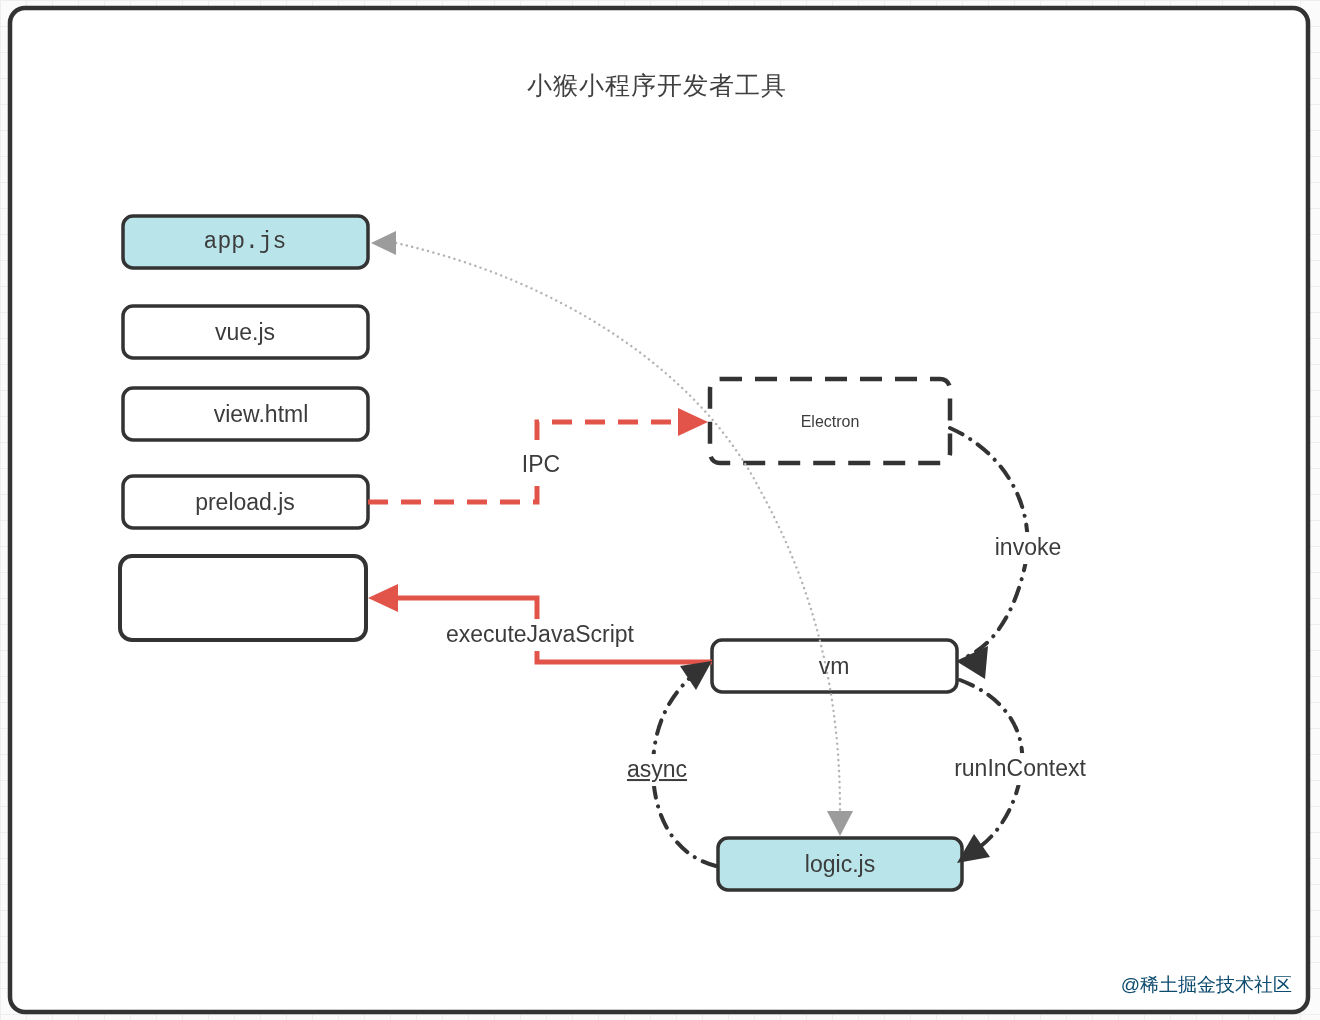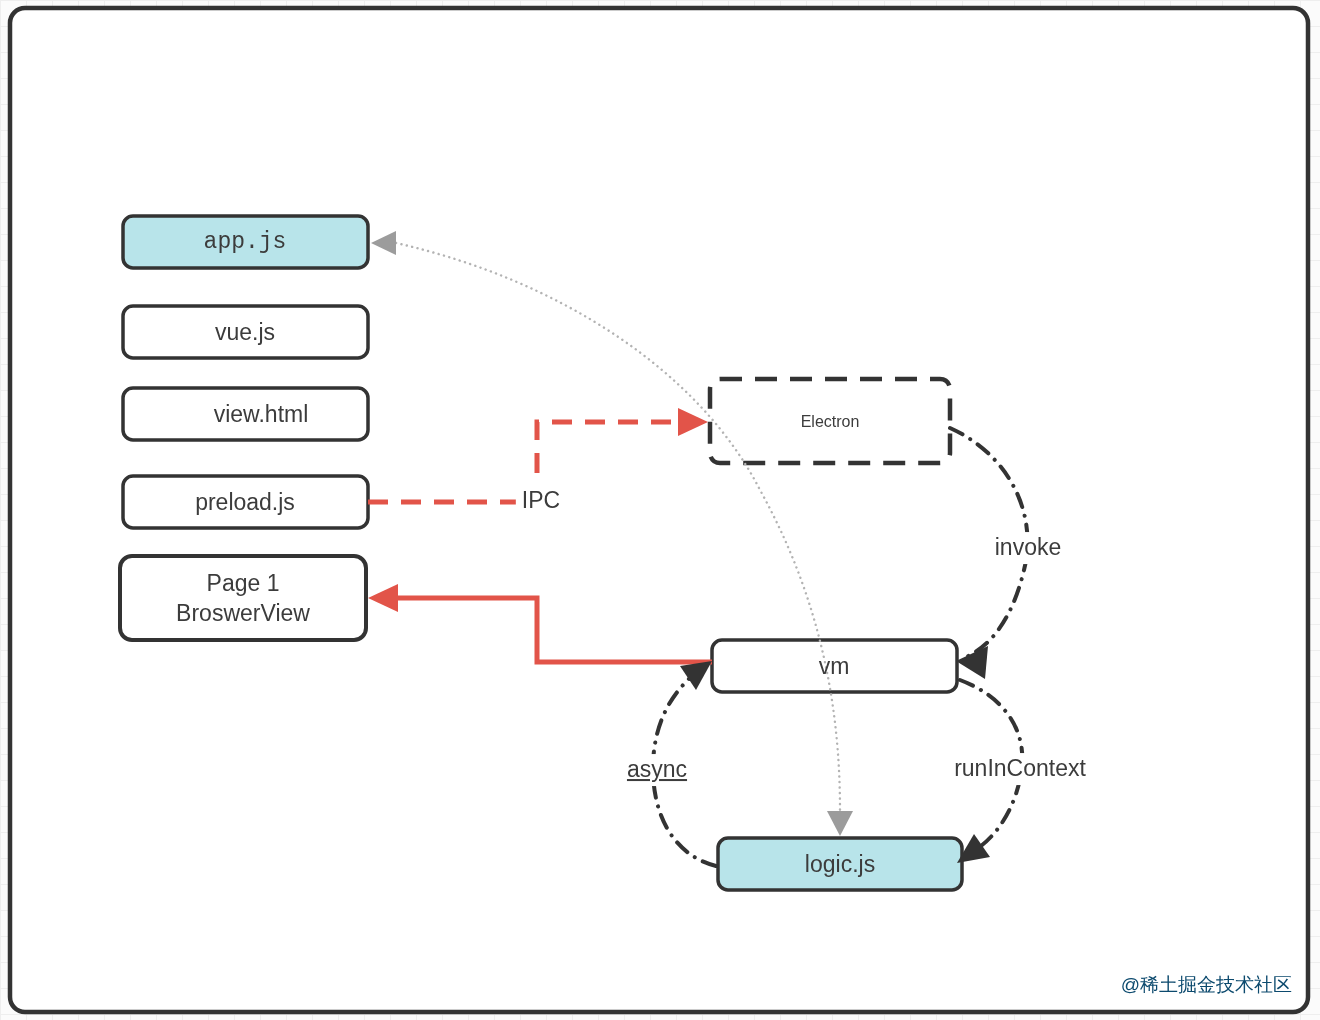--- a/index.html
+++ b/index.html
@@ -70,33 +70,31 @@
     <path d="M 950 428 C 1010 455, 1038 515, 1024 570 C 1014 612, 995 644, 966 657" fill="none" stroke="#333333" stroke-width="4" stroke-dasharray="14 9 0.1 9" stroke-linecap="round"></path>
     <polygon points="956,661 988,646 985,679" fill="#333333"></polygon>
 
     <path d="M 960 680 C 1005 697, 1025 730, 1022 765 C 1019 800, 1000 836, 972 852" fill="none" stroke="#333333" stroke-width="4" stroke-dasharray="14 9 0.1 9" stroke-linecap="round"></path>
     <polygon points="957,863 974,834 990,857" fill="#333333"></polygon>
 
     <path d="M 716 866 C 676 856, 652 818, 653 765 C 654 722, 672 690, 702 668" fill="none" stroke="#333333" stroke-width="4" stroke-dasharray="14 9 0.1 9" stroke-linecap="round"></path>
     <polygon points="712,661 680,666 696,690" fill="#333333"></polygon>
   </svg>
 
+  <div class="lbl title-lbl" style="left:657px;top:85px;">小猴小程序开发者工具</div>
 
   <div class="lbl node-lbl" style="left:245px;top:243px;font-family:Liberation Mono, monospace;">app.js</div>
   <div class="lbl node-lbl" style="left:245px;top:333px;">vue.js</div>
   <div class="lbl node-lbl" style="left:261px;top:415px;text-align:center;">view.html</div>
   <div class="lbl node-lbl" style="left:245px;top:503px;">preload.js</div>
-  <div class="lbl node-lbl two-line" style="left:243px;top:599px;">
-    <span>Page 1</span>
-    <span>BroswerView</span>
-  </div>
   <div class="lbl node-lbl" style="left:830px;top:422px;font-size:16px;">Electron</div>
   <div class="lbl node-lbl" style="left:834px;top:667px;">vm</div>
   <div class="lbl node-lbl" style="left:840px;top:865px;">logic.js</div>
 
-  <div class="lbl edge-lbl" style="left:541px;top:465px;margin-top:36px;">IPC</div>
+  <div class="lbl edge-lbl" style="left:541px;top:465px;">IPC</div>
+  <div class="lbl edge-lbl" style="left:540px;top:635px;">executeJavaScript</div>
   <div class="lbl edge-lbl" style="left:1028px;top:548px;">invoke</div>
   <div class="lbl edge-lbl" style="left:657px;top:770px;text-decoration:underline;">async</div>
   <div class="lbl edge-lbl" style="left:1020px;top:769px;text-align:right;">runInContext</div>
 
   <div class="watermark">@稀土掘金技术社区</div>
 
 </div>
 
 </body></html>

